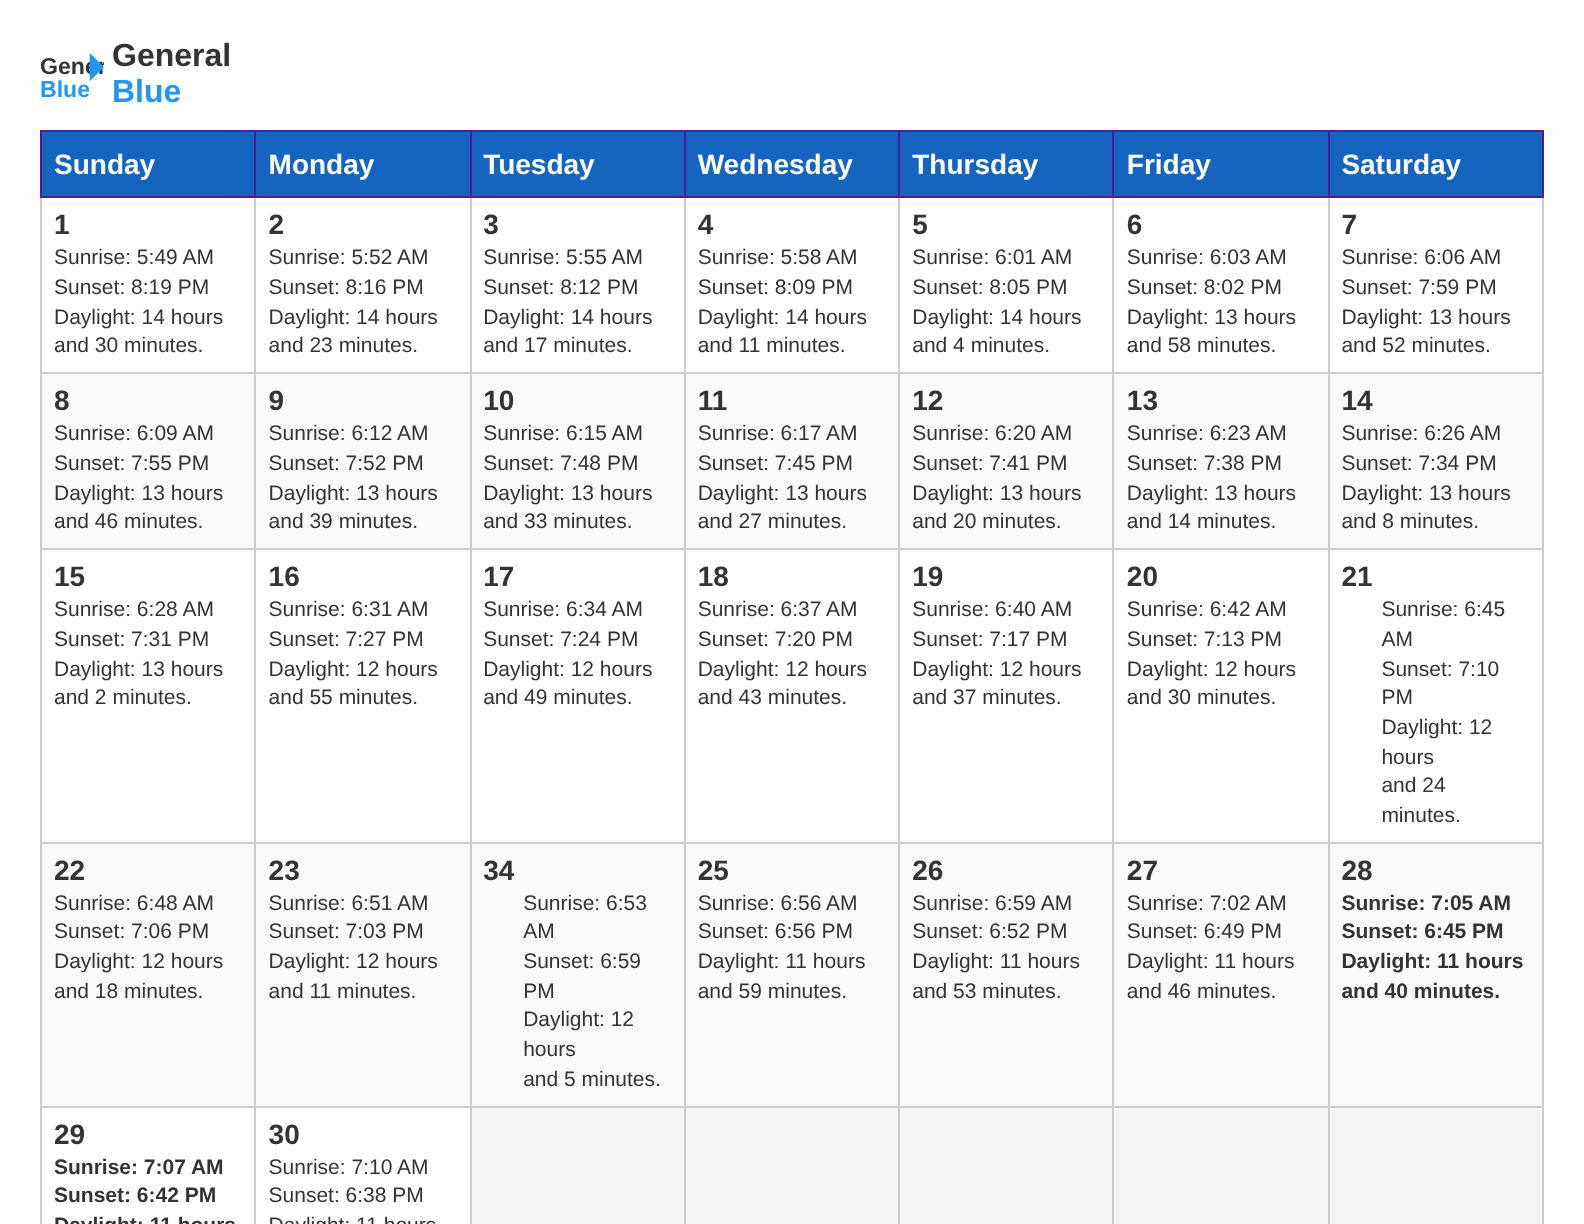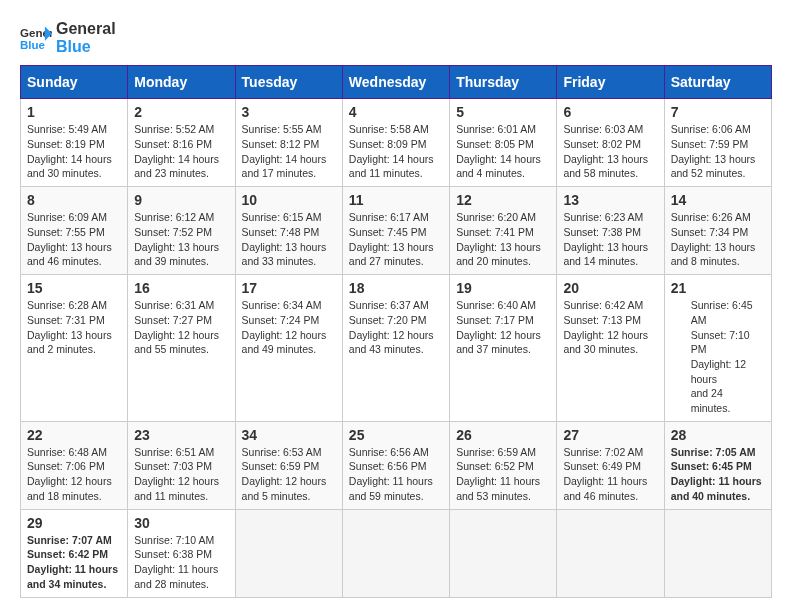--- a/index.html
+++ b/index.html
@@ -274,21 +274,21 @@
         </td>
         <td>
           <span class="day-num">23</span>
           <div class="day-info" style="white-space: pre-line;">Sunrise: 6:51 AM
 Sunset: 7:03 PM
 Daylight: 12 hours
 and 11 minutes.</div>
         </td>
         <td>
           <span class="day-num">34</span>
-          <div class="day-info" style="white-space: pre-line;">Sunrise: 6:53 AM
+          <div class="day-info" style="white-space: pre-line; margin-left: 20px;">Sunrise: 6:53 AM
 Sunset: 6:59 PM
 Daylight: 12 hours
 and 5 minutes.</div>
         </td>
         <td>
           <span class="day-num">25</span>
           <div class="day-info" style="white-space: pre-line;">Sunrise: 6:56 AM
 Sunset: 6:56 PM
 Daylight: 11 hours
 and 59 minutes.</div>

